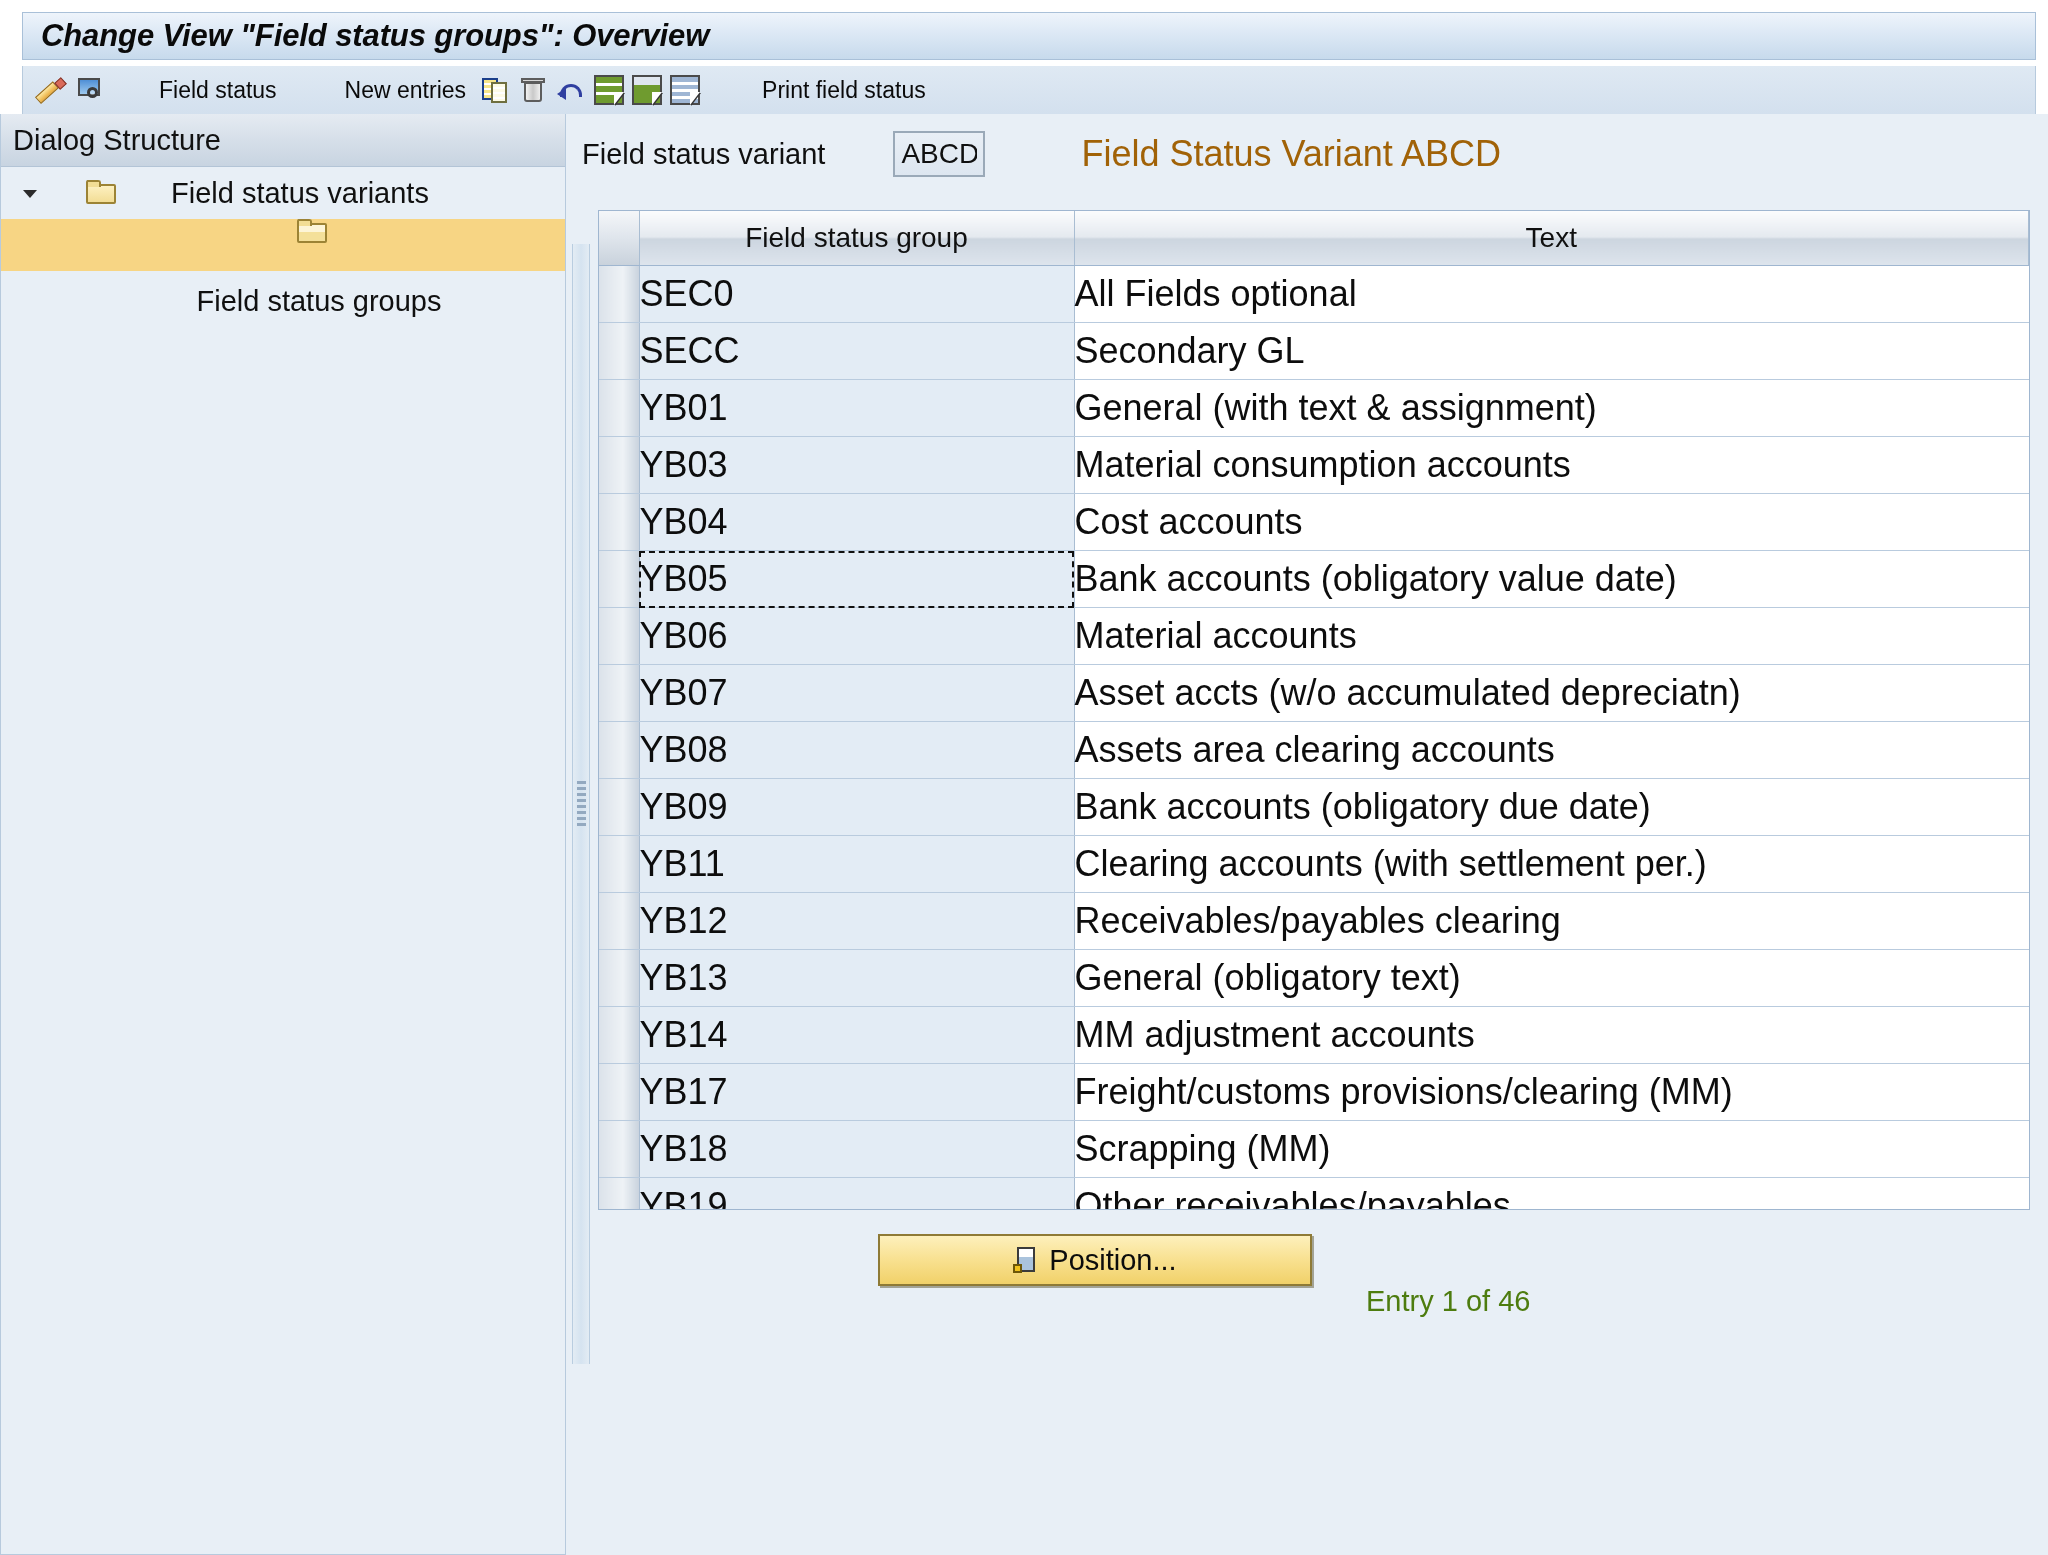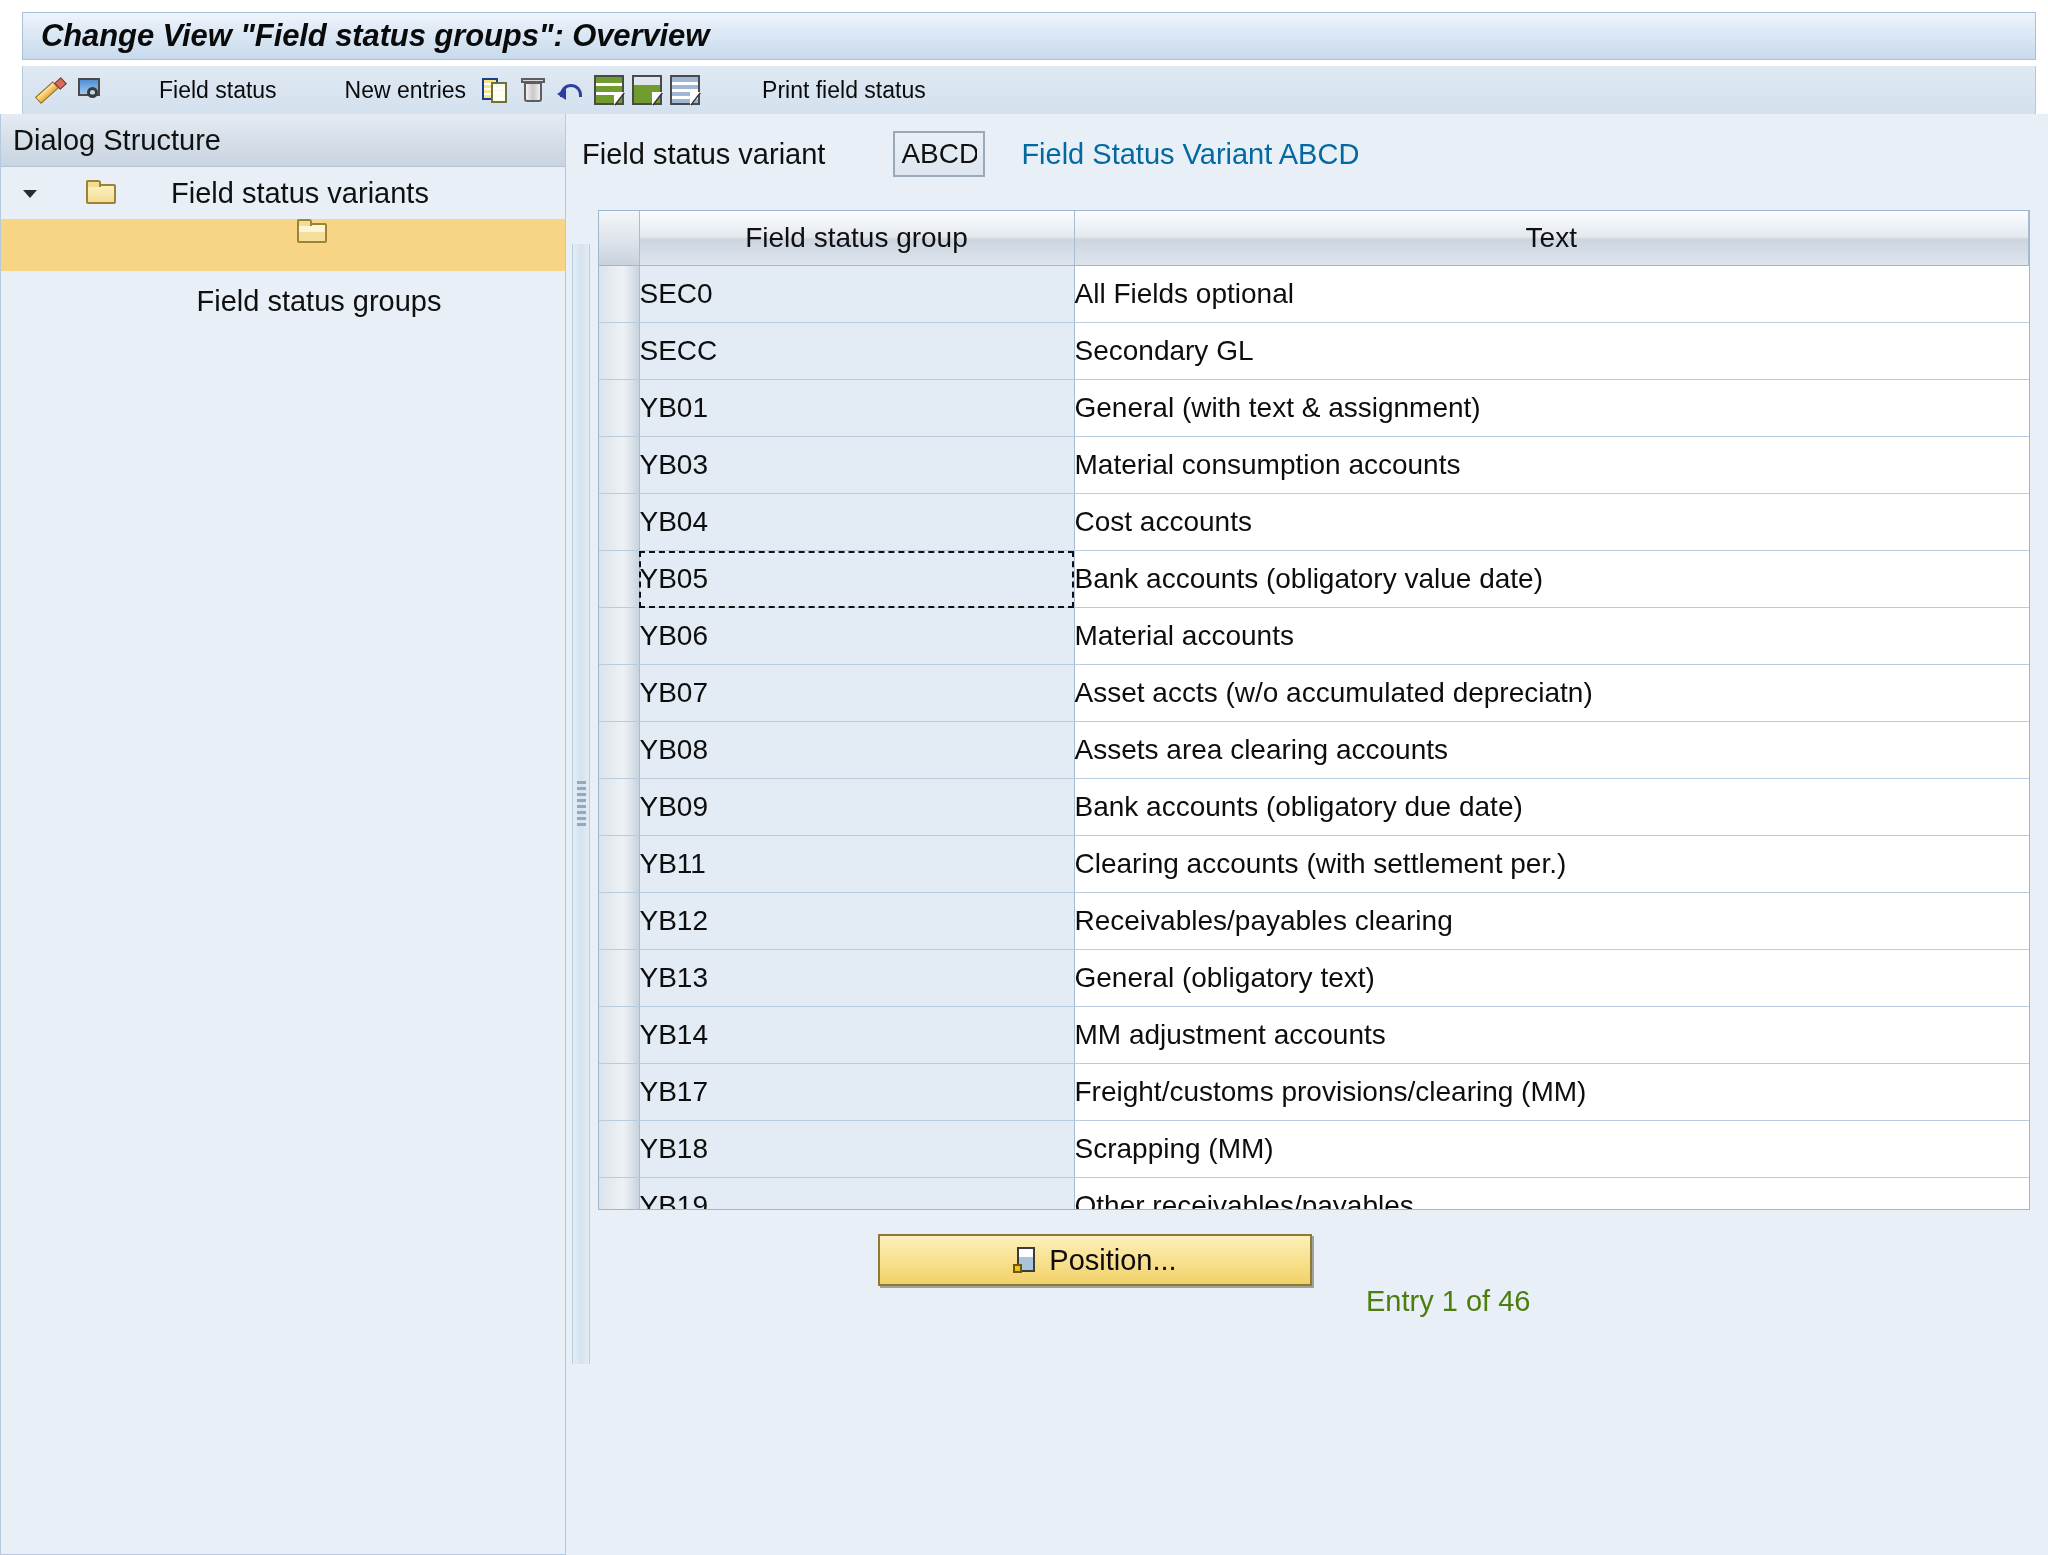--- a/index.html
+++ b/index.html
@@ -320,23 +320,23 @@
     border: 2px solid #9aa9b8;
     box-sizing: border-box;
     font-size: 28px;
     color: #101010;
     font-family: "Liberation Sans", sans-serif;
     padding: 0 6px;
     text-align: left;
     outline: none;
   }
   #variant-desc {
-    margin-left: 36px;
-    font-size: 29px;
-    color: #0369a1;
+    margin-left: 96px;
+    font-size: 36px;
+    color: #a16207;
     white-space: nowrap;
   }
 
   
   #splitter {
     position: absolute;
     left: 6px;
     top: 130px;
     width: 18px;
     height: 1120px;
@@ -388,21 +388,21 @@
     text-align: center;
     padding: 0;
   }
   table.grid th.sel-corner {
     background: linear-gradient(to bottom,#f4f6f9 0%,#dfe5ec 50%,#c9d2dc 100%);
   }
   table.grid td {
     height: 56px;
     padding: 0;
     border-bottom: 1px solid #b9cbde;
-    font-size: 28px;
+    font-size: 36px;
     color: #0d0d0d;
     vertical-align: middle;
   }
   td.sel-cell {
     background: linear-gradient(to right,#dbe2ea 0%,#eef2f6 60%,#c9d3de 100%);
     border-right: 1px solid #a9bdd2;
     cursor: pointer;
   }
   td.code-cell {
     background: #e3ecf5;

